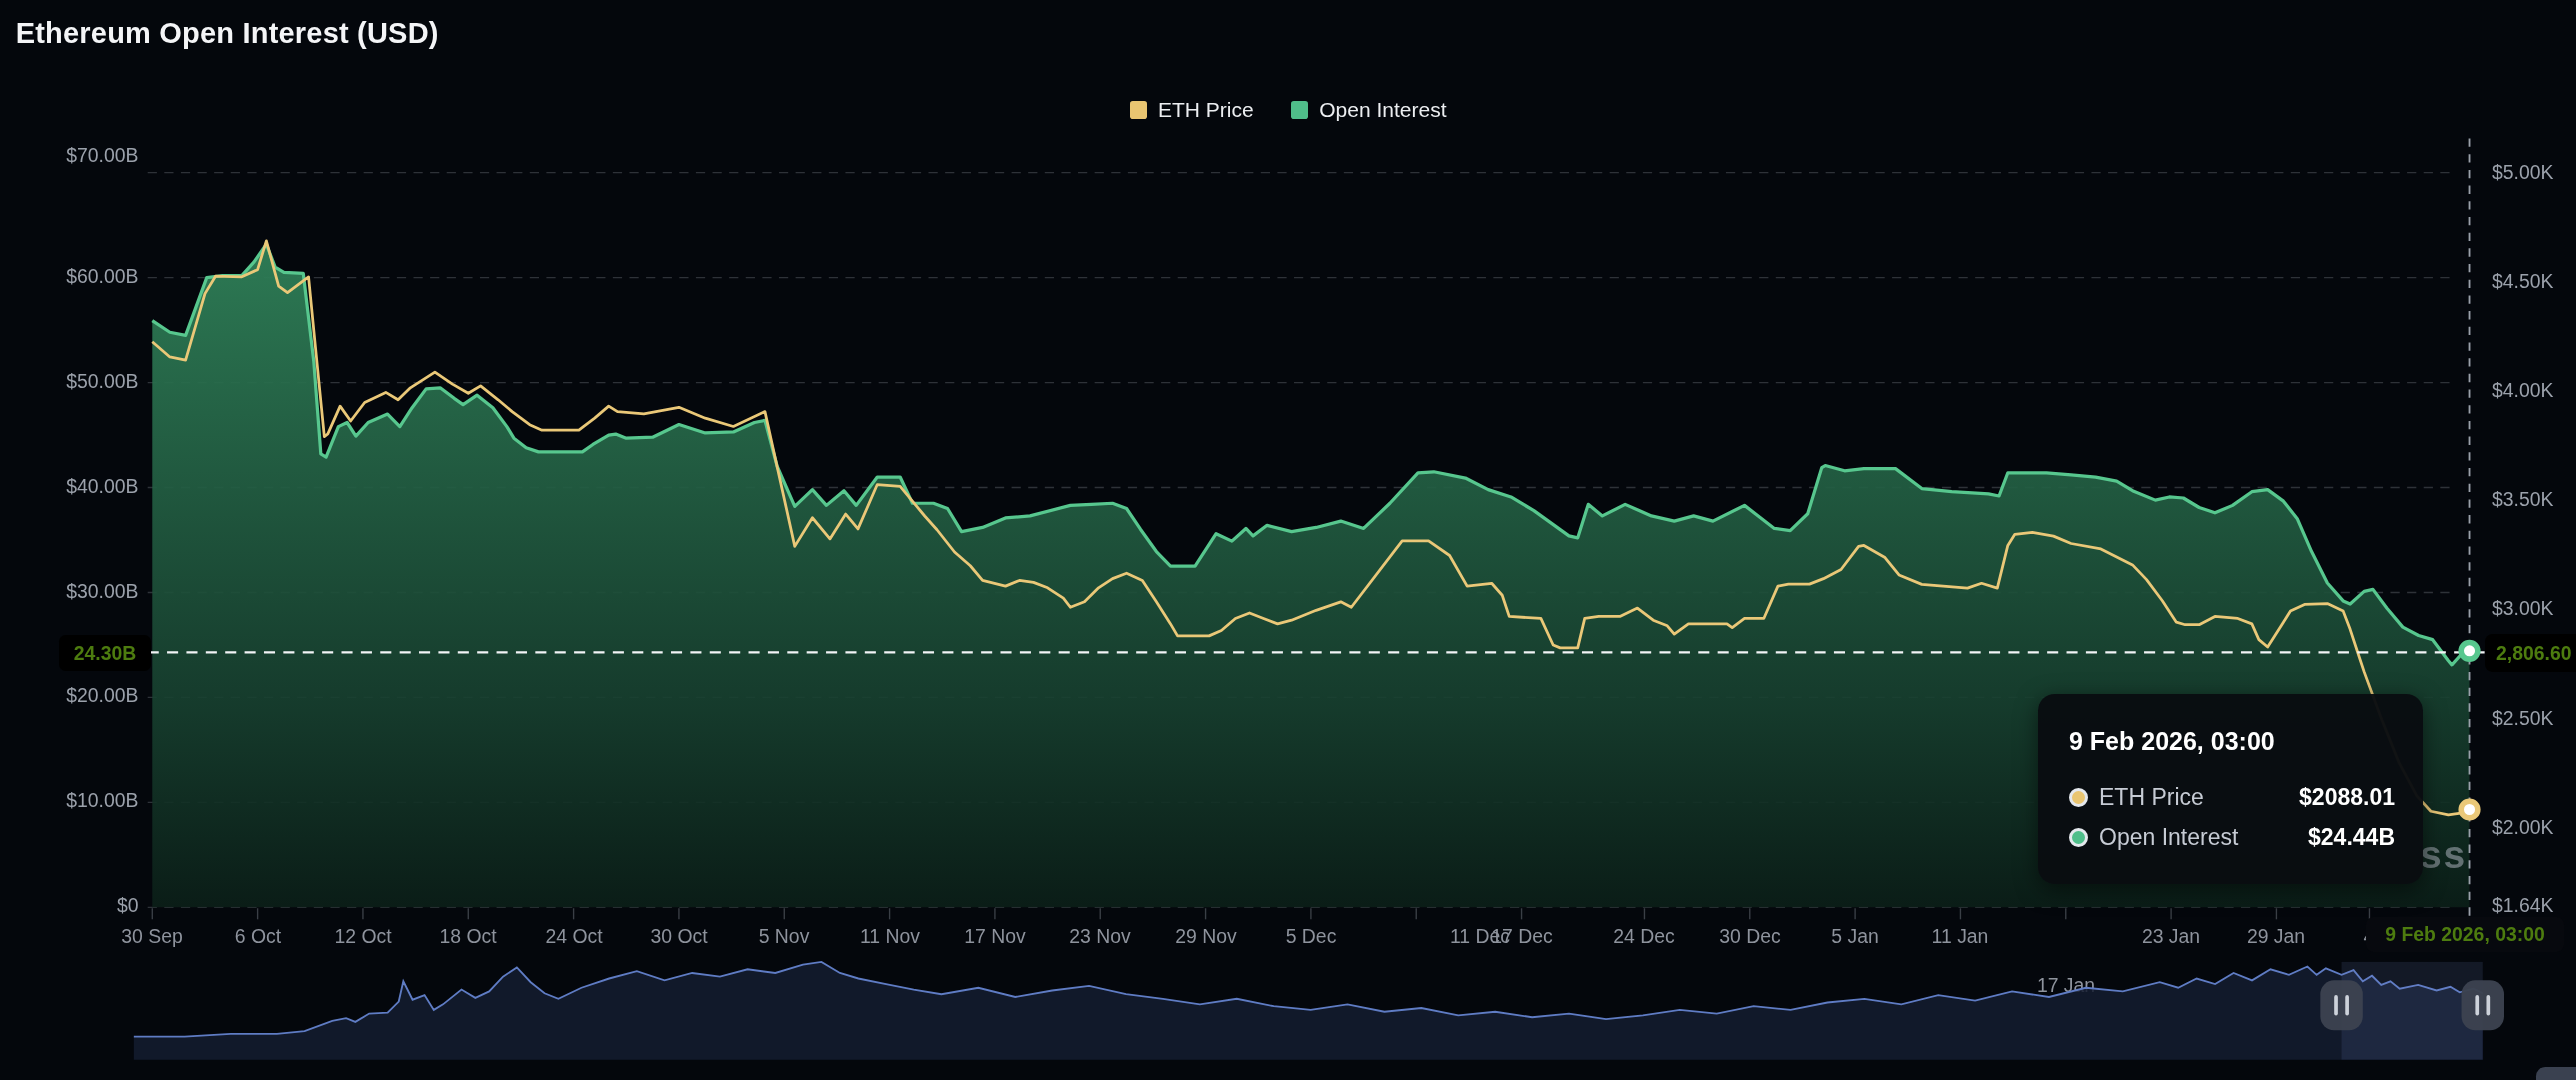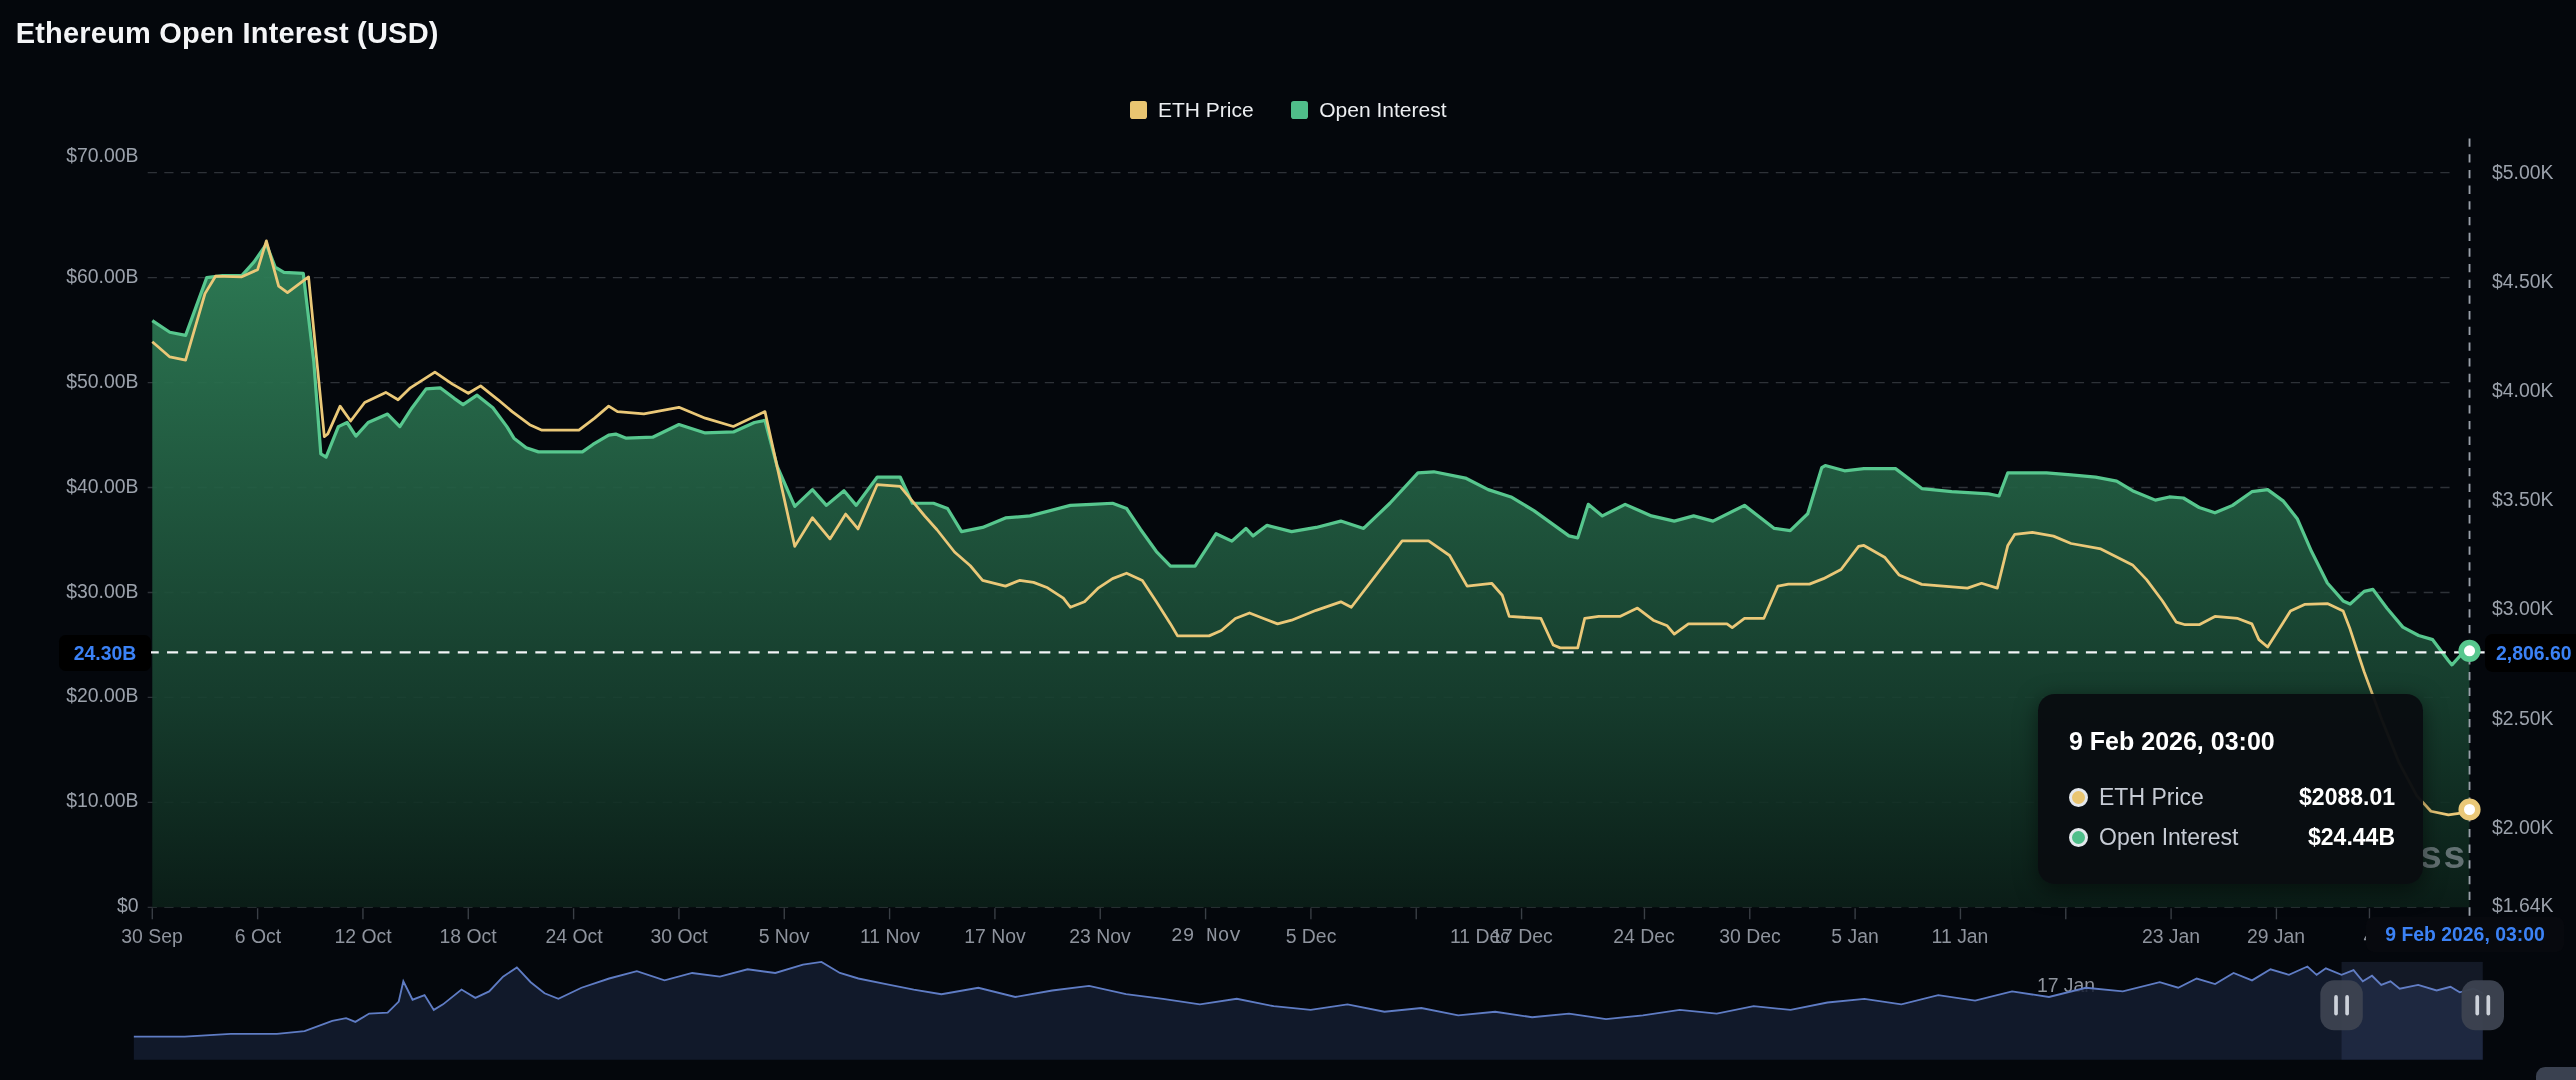--- a/index.html
+++ b/index.html
@@ -9,21 +9,21 @@
   #legend{position:absolute;left:0;top:98px;width:100%;display:flex;justify-content:center;gap:37px;}
   .legend-item{display:flex;align-items:center;gap:11px;}
   .legend-swatch{width:17.5px;height:17.5px;border-radius:2.8px;}
   .legend-label{color:#eceef1;font-size:21px;}
   #main-svg,#nav-svg{position:absolute;left:0;display:block;}
   #main-svg{top:0;}
   #nav-svg{top:960px;}
   .axis-label{position:absolute;color:#9ba1ab;font-size:19.4px;white-space:nowrap;}
   .axis-label.left{width:120px;text-align:right;}
   .x-label{position:absolute;color:#8e939d;font-size:19.4px;transform:translateX(-50%);white-space:nowrap;}
-  .badge{position:absolute;background:#000;color:#3b82f6;font-weight:bold;font-size:19.4px;
+  .badge{position:absolute;background:#000;color:#4d7c0f;font-weight:bold;font-size:19.4px;
          display:flex;align-items:center;justify-content:center;}
   #oi-badge{left:59px;top:635px;width:92px;height:36px;border-radius:6.5px;}
   #price-axis-badge{left:2485px;top:634px;width:91px;height:38px;border-radius:7.4px 0 0 7.4px;justify-content:flex-start;padding-left:11px;}
   #date-badge{left:2366px;top:917px;width:198px;height:35px;border-radius:7.4px;background:#07090e;}
   #watermark{position:absolute;left:2420px;top:833px;font-size:39px;font-weight:bold;color:#aab0ba;opacity:.55;letter-spacing:1.8px;}
   #tooltip{position:absolute;left:2038px;top:694px;width:385px;height:190px;background:rgba(9,12,17,.97);
            border-radius:16.6px;box-sizing:border-box;padding:33px 28px 0 31px;box-shadow:0 5.5px 22px rgba(0,0,0,.5);}
   #tooltip-title{color:#fff;font-size:25px;font-weight:bold;margin-bottom:28px;}
   .tt-row{display:flex;align-items:center;margin-bottom:13px;}
   .tt-dot{width:13px;height:13px;border-radius:50%;border:3.7px solid #e4e8ed;margin-right:11px;flex:0 0 auto;}
@@ -121,21 +121,21 @@
       <div class="x-label" style="left: 152px; top: 925px;">30 Sep</div>
       <div class="x-label" style="left: 258px; top: 925px;">6 Oct</div>
       <div class="x-label" style="left: 363px; top: 925px;">12 Oct</div>
       <div class="x-label" style="left: 468px; top: 925px;">18 Oct</div>
       <div class="x-label" style="left: 574px; top: 925px;">24 Oct</div>
       <div class="x-label" style="left: 679px; top: 925px;">30 Oct</div>
       <div class="x-label" style="left: 784px; top: 925px;">5 Nov</div>
       <div class="x-label" style="left: 890px; top: 925px;">11 Nov</div>
       <div class="x-label" style="left: 995px; top: 925px;">17 Nov</div>
       <div class="x-label" style="left: 1100px; top: 925px;">23 Nov</div>
-      <div class="x-label" style="left: 1206px; top: 925px; font-family: Liberation Mono, monospace;">29 Nov</div>
+      <div class="x-label" style="left: 1206px; top: 925px;">29 Nov</div>
       <div class="x-label" style="left: 1311px; top: 925px;">5 Dec</div>
       <div class="x-label" style="left: 1480px; top: 925px;">11 Dec</div>
       <div class="x-label" style="left: 1522px; top: 925px;">17 Dec</div>
       <div class="x-label" style="left: 1644px; top: 925px;">24 Dec</div>
       <div class="x-label" style="left: 1750px; top: 925px;">30 Dec</div>
       <div class="x-label" style="left: 1855px; top: 925px;">5 Jan</div>
       <div class="x-label" style="left: 1960px; top: 925px;">11 Jan</div>
       <div class="x-label" style="left: 2066px; top: 974px;">17 Jan</div>
       <div class="x-label" style="left: 2171px; top: 925px;">23 Jan</div>
       <div class="x-label" style="left: 2276px; top: 925px;">29 Jan</div>

